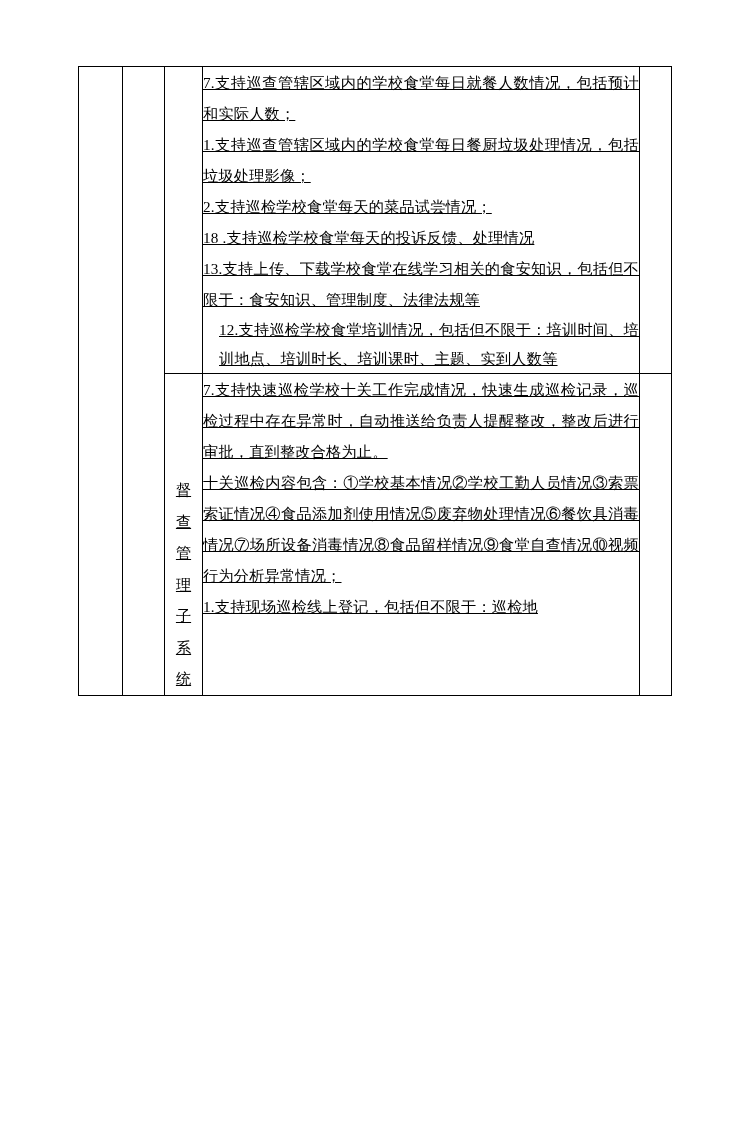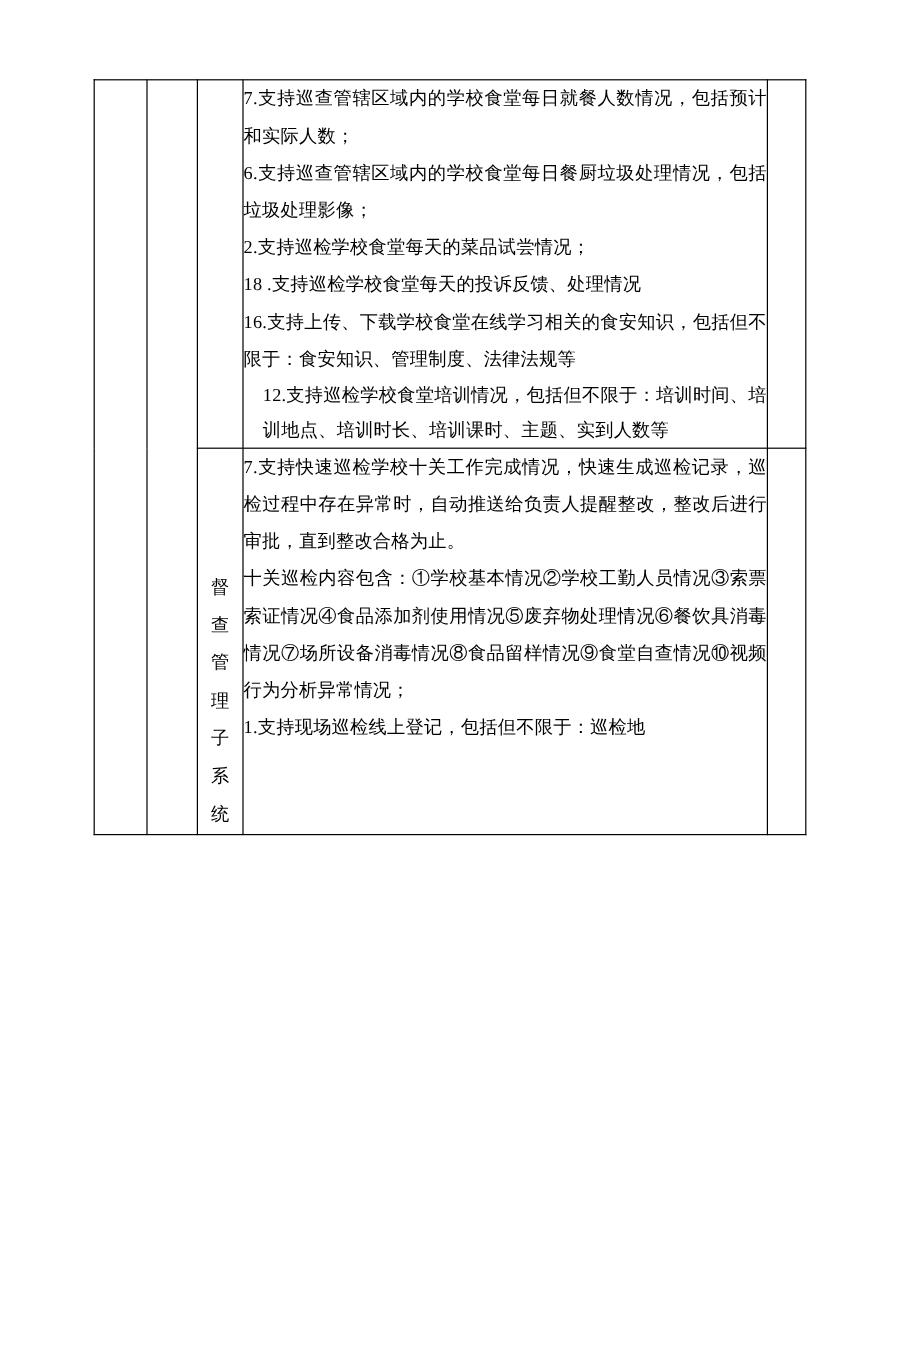--- a/index.html
+++ b/index.html
@@ -22,20 +22,21 @@
     width: 751px;
     height: 1122px;
   }
   table.doc-table {
     position: absolute;
     left: 78px;
     top: 66px;
     width: 593px;
     border-collapse: collapse;
     table-layout: fixed;
+    text-decoration: underline;
   }
   table.doc-table td {
     border: 1px solid #000000;
     vertical-align: top;
     padding: 0;
   }
   .col-a { width: 44px; }
   .col-b { width: 42px; }
   .col-c { width: 38px; }
   .col-d { width: 437px; }
@@ -81,24 +82,24 @@
       <col class="col-d">
       <col class="col-e">
     </colgroup>
     <tbody>
       <tr>
         <td class="cell-empty" rowspan="2"></td>
         <td class="cell-empty" rowspan="2"></td>
         <td class="cell-empty"></td>
         <td class="content-cell">
           <p class="para">7.支持巡查管辖区域内的学校食堂每日就餐人数情况，包括预计和实际人数；</p>
-          <p class="para">6.支持巡查管辖区域内的学校食堂每日餐厨垃圾处理情况，包括垃圾处理影像；</p>
+          <p class="para">1.支持巡查管辖区域内的学校食堂每日餐厨垃圾处理情况，包括垃圾处理影像；</p>
           <p class="para">2.支持巡检学校食堂每天的菜品试尝情况；</p>
           <p class="para">18 .支持巡检学校食堂每天的投诉反馈、处理情况</p>
-          <p class="para">16.支持上传、下载学校食堂在线学习相关的食安知识，包括但不限于：食安知识、管理制度、法律法规等</p>
+          <p class="para">13.支持上传、下载学校食堂在线学习相关的食安知识，包括但不限于：食安知识、管理制度、法律法规等</p>
           <p class="para tight">12.支持巡检学校食堂培训情况，包括但不限于：培训时间、培训地点、培训时长、培训课时、主题、实到人数等</p>
         </td>
         <td class="cell-empty"></td>
       </tr>
       <tr>
         <td class="cell-empty">
           <div class="vert-label">
             <span>督</span>
             <span>查</span>
             <span>管</span>

